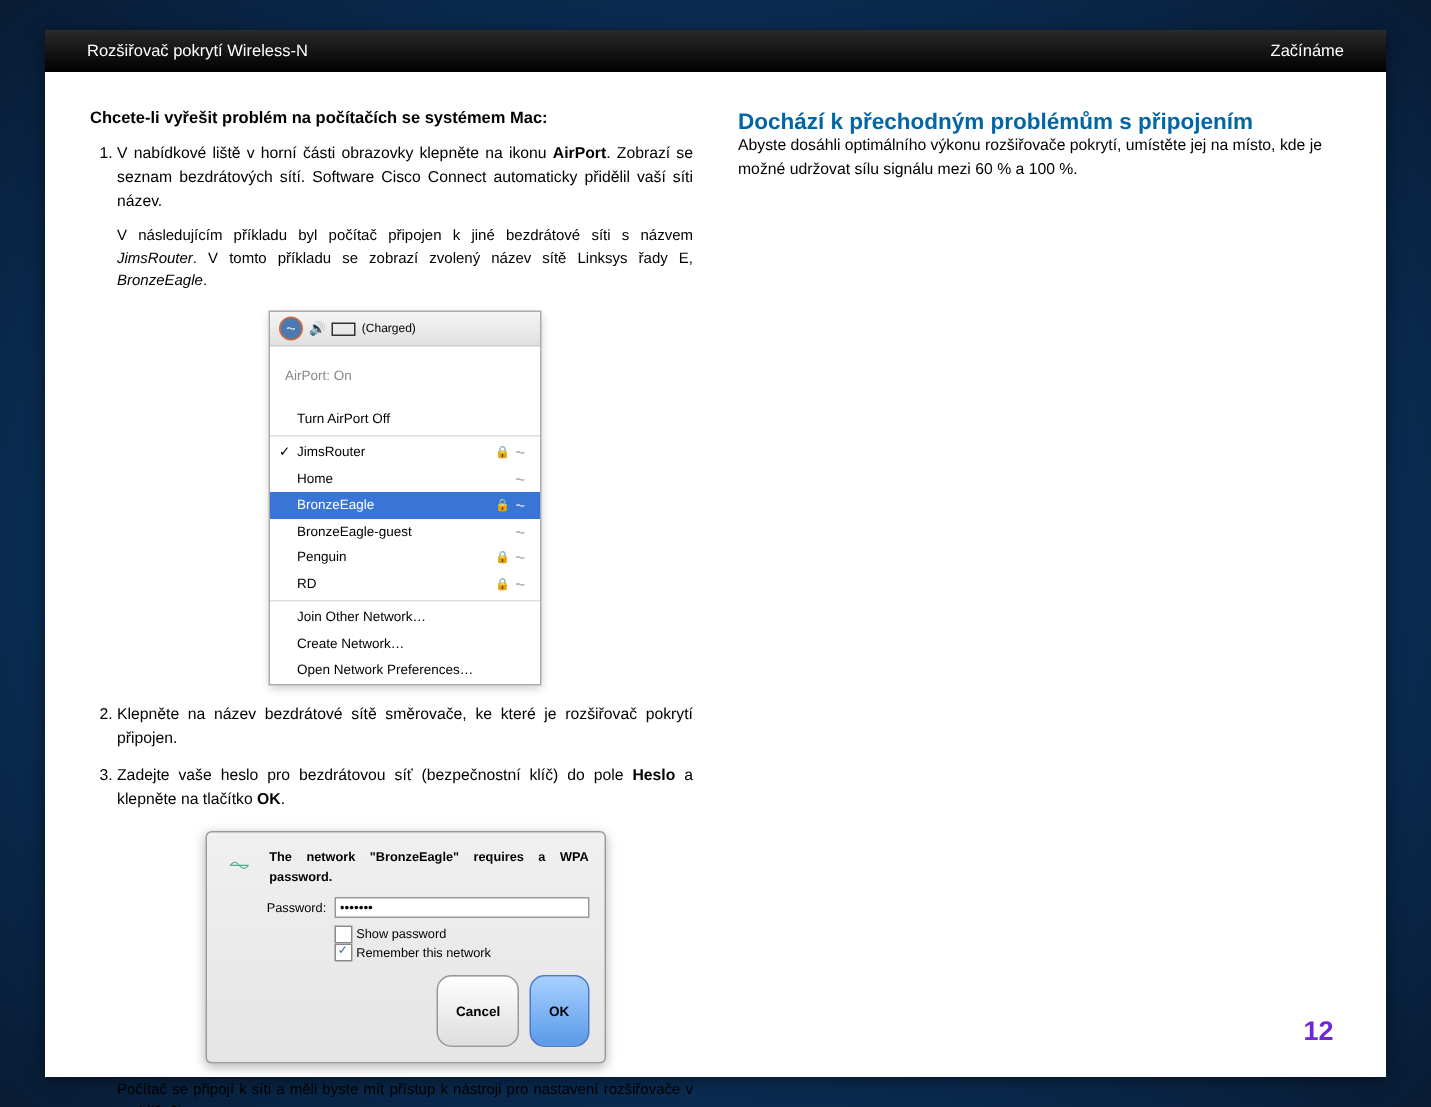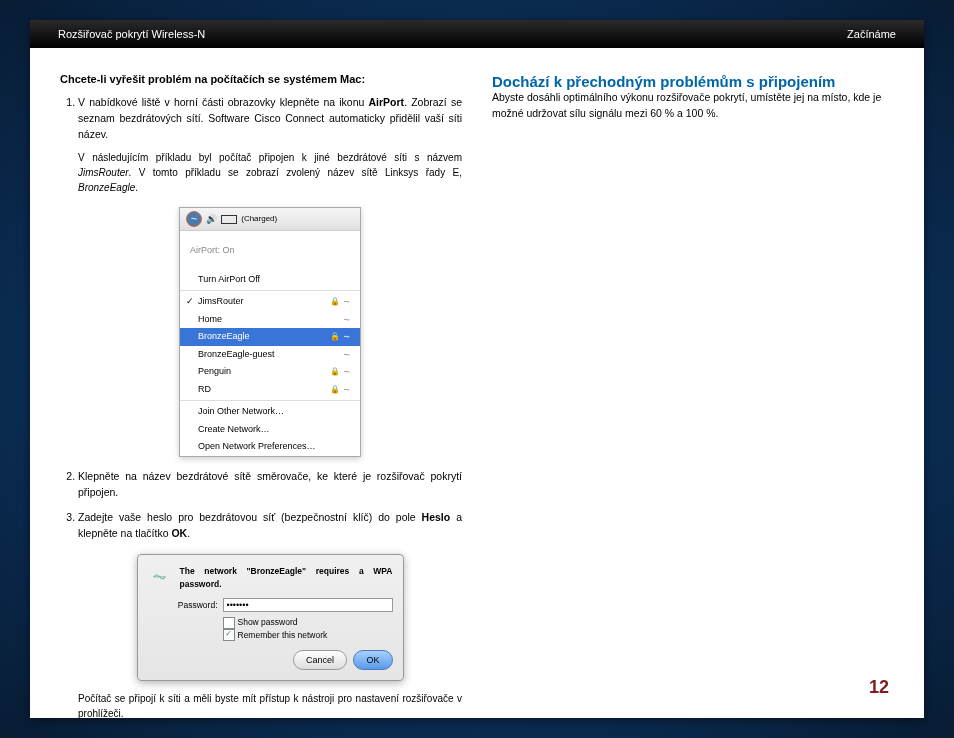--- a/index.html
+++ b/index.html
@@ -70,21 +70,21 @@
       text-align: justify;
     }
     .right-para {
       font-size: 10.5px;
       line-height: 1.5;
     }
     .page-num {
       position: absolute;
       bottom: 20px;
       right: 35px;
-      color: #7f1d1d;
+      color: #6d28d9;
       font-size: 18px;
       font-weight: bold;
     }
     .airport-menu {
       border: 1px solid #aaa;
       width: 180px;
       margin: 12px auto;
       font-size: 9px;
       background: #fff;
       box-shadow: 0 2px 6px rgba(0,0,0,0.2);
@@ -191,25 +191,26 @@
       display: flex;
       align-items: center;
       gap: 3px;
     }
     .dialog-buttons {
       text-align: right;
       margin-top: 8px;
     }
     .dialog-buttons button {
       font-size: 9px;
-      padding: 4px 12px;
+      padding: 18px 12px;
       margin-left: 4px;
       border-radius: 10px;
       border: 1px solid #999;
       background: linear-gradient(#fff, #ddd);
+      font-weight: bold;
     }
     .dialog-buttons button.primary {
       background: linear-gradient(#a8d0ff, #5a9ae8);
       border-color: #4a7ac8;
     }
     .checkbox {
       width: 10px;
       height: 10px;
       border: 1px solid #888;
       display: inline-block;

